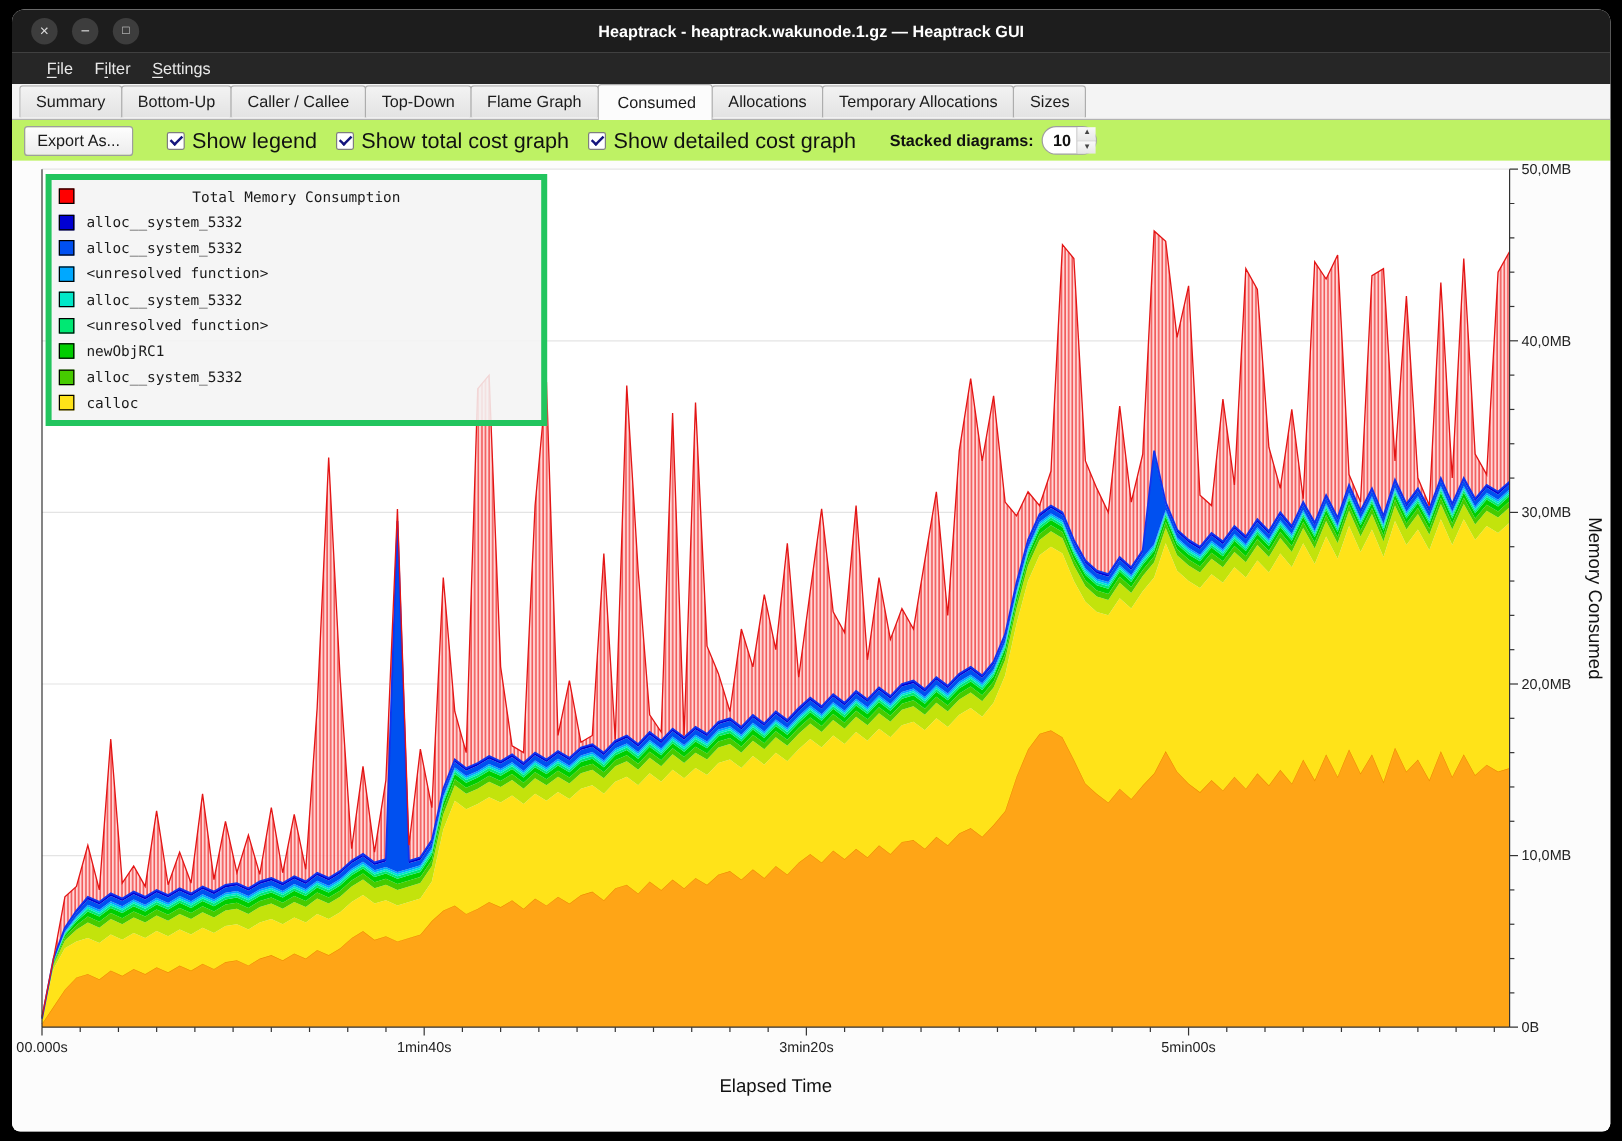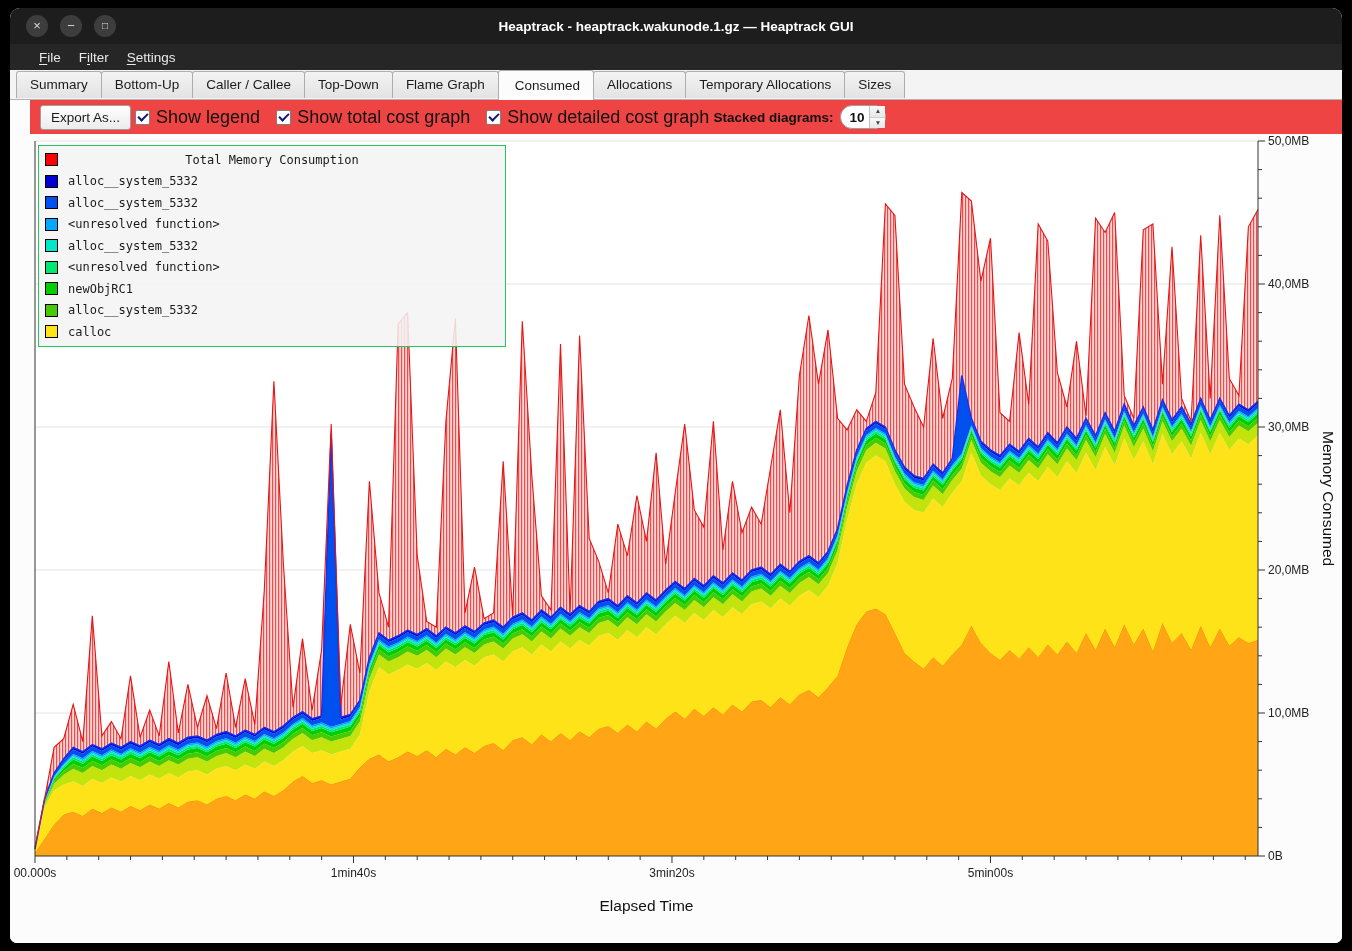--- a/index.html
+++ b/index.html
@@ -17,38 +17,38 @@
   .menubar{height:26px;background:#262626;display:flex;align-items:center;padding-left:20px;}
   .menu-item{color:#e9e9e9;font-size:13.5px;padding:3px 9px;}
   .menu-item u{text-underline-offset:2px;}
   
   .tabbar{height:30px;background:#f4f4f4;border-bottom:1px solid #b2b2b2;display:flex;
           align-items:center;padding-left:6px;box-sizing:border-box;}
   .tab{font-size:13.5px;color:#1b1b1b;padding:5px 13px 6px;background:linear-gradient(#f3f3f3,#e3e3e3);
        border:1px solid #adadad;border-bottom:none;border-radius:3px 3px 0 0;margin-right:-1px;white-space:nowrap;}
   .tab.active{background:#fcfcfc;padding-top:7px;margin-bottom:-1px;padding-bottom:7px;position:relative;z-index:2;padding-left:16px;}
   
-  .toolbar{height:34px;display:flex;align-items:center;gap:4px;padding-left:10px;background:#ef4444;margin-left:20px;}
+  .toolbar{height:34px;display:flex;align-items:center;gap:28px;padding-left:10px;background:#bef264;}
   .btn{font-family:"Liberation Sans",sans-serif;font-size:13.5px;color:#1b1b1b;background:linear-gradient(#fefefe,#ececec);
        border:1px solid #9e9e9e;border-radius:3px;padding:4px 10px;}
   .check{display:flex;align-items:center;gap:6px;font-size:18px;color:#111;}
   .checkbox{width:15px;height:15px;background:#fff;border:1px solid #7f7f7f;border-radius:2px;position:relative;box-sizing:border-box;}
   .checkbox.checked::after{content:"";position:absolute;left:2px;top:2.5px;width:8px;height:4px;
        border-left:2px solid #15157e;border-bottom:2px solid #15157e;transform:rotate(-45deg);}
   .spin-wrap{display:flex;align-items:center;gap:7px;font-size:13.5px;color:#111;font-weight:bold;}
   .spinbox{display:flex;border:1px solid #9e9e9e;background:#fff;height:24px;width:46px;border-radius:12px;box-sizing:border-box;}
   .spin-value{flex:1;font-size:13.5px;color:#111;padding:4px 0 0 8px;}
   .spin-btns{width:15px;border-left:1px solid #c2c2c2;display:flex;flex-direction:column;}
   .spin-btn{flex:1;font-size:6.5px;color:#444;text-align:center;line-height:10px;background:linear-gradient(#f9f9f9,#e7e7e7);}
   .spin-btn.up{border-bottom:1px solid #cfcfcf;}
   
   .chart-region{position:relative;height:809px;background:#fcfcfc;}
   #chart-svg{display:block;position:absolute;left:0;top:0;}
-  #legend{position:absolute;left:28px;top:11px;width:468px;background:rgba(243,243,243,0.87);
-          border:1px solid #22c55e;font-family:"DejaVu Sans Mono",monospace;font-size:12px;color:#1a1a1a;
+  #legend{position:absolute;left:28px;top:11px;width:418px;background:rgba(243,243,243,0.87);
+          border:5px solid #22c55e;font-family:"DejaVu Sans Mono",monospace;font-size:12px;color:#1a1a1a;
           padding:3px 0;box-sizing:border-box;}
   .legend-row{display:flex;align-items:center;height:21.5px;position:relative;}
   .legend-swatch{width:13px;height:13px;border:1px solid #000;margin:0 10px 0 6px;flex:0 0 auto;box-sizing:border-box;}
   .legend-title-row .legend-label{position:absolute;left:30px;right:30px;text-align:center;}
   .x-axis-title{position:absolute;left:25px;width:1223px;text-align:center;top:763px;font-size:15.5px;color:#111;}
   .y-axis-title{position:absolute;left:1305px;top:7px;height:715px;width:26px;display:flex;align-items:center;
           justify-content:center;writing-mode:vertical-rl;font-size:15.5px;color:#111;}
 </style>
 </head>
 <body>

